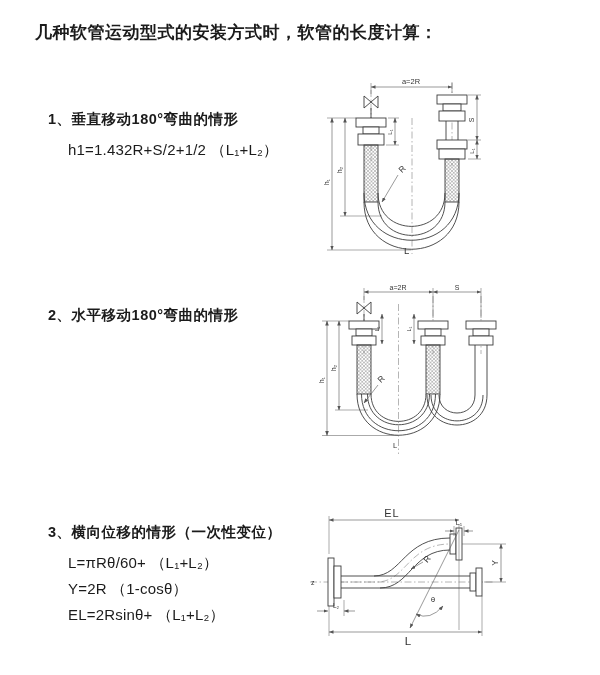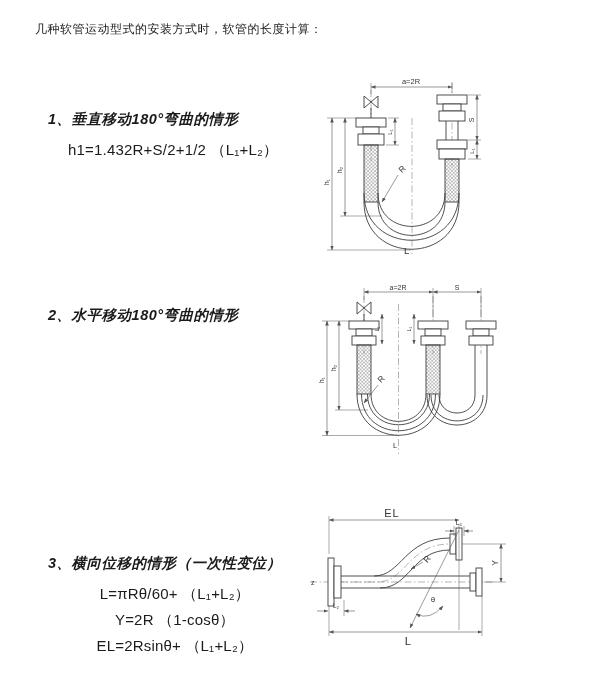--- a/index.html
+++ b/index.html
@@ -3,24 +3,24 @@
 <meta charset="utf-8">
 <style>
   html,body{margin:0;padding:0;}
   body{
     width:600px;height:675px;position:relative;overflow:hidden;
     background:#ffffff;color:#1b1b1b;
     font-family:"Liberation Sans","DejaVu Sans",sans-serif;
   }
   .doc-title{
     position:absolute;left:35px;top:21px;
-    font-size:12px;font-weight:400;letter-spacing:.5px;white-space:nowrap;
+    font-size:17px;font-weight:700;letter-spacing:.5px;white-space:nowrap;
   }
   .section{position:absolute;left:48px;}
-  .sec-heading{font-size:14.5px;font-weight:600;letter-spacing:.5px;white-space:nowrap;font-style:italic;}
+  .sec-heading{font-size:14.5px;font-weight:600;letter-spacing:.5px;white-space:nowrap;}
   .formulas{margin:8px 0 0 20px;}
   .formula{font-size:15px;line-height:26px;height:26px;white-space:nowrap;letter-spacing:.2px;}
   .diagram{position:absolute;}
   svg{display:block;}
   svg text{fill:#333;font-family:"Liberation Sans","DejaVu Sans",sans-serif;}
   .geom{stroke:#3c3c3c;stroke-width:.9;fill:none;}
   .dim{stroke:#555;stroke-width:.6;fill:none;}
   .thin{stroke:#555;stroke-width:.5;fill:none;}
   .cline{stroke:#777;stroke-width:.55;fill:none;stroke-dasharray:7 2.5 1.5 2.5;}
 </style>
@@ -33,21 +33,21 @@
   <div class="sec-heading">1、垂直移动180°弯曲的情形</div>
   <div class="formulas">
     <div class="formula">h1=1.432R+S/2+1/2 （L₁+L₂）</div>
   </div>
 </div>
 
 <div class="section" style="top:306px;">
   <div class="sec-heading">2、水平移动180°弯曲的情形</div>
 </div>
 
-<div class="section" style="top:554px;text-align:center;">
+<div class="section" style="top:523px;">
   <div class="sec-heading">3、横向位移的情形（一次性变位）</div>
   <div class="formulas">
     <div class="formula">L=πRθ/60+ （L₁+L₂）</div>
     <div class="formula">Y=2R （1-cosθ）</div>
     <div class="formula">EL=2Rsinθ+ （L₁+L₂）</div>
   </div>
 </div>
 
 <svg class="diagram" style="left:312px;top:66px;" width="180" height="190" viewBox="0 0 180 190">
   <defs>

